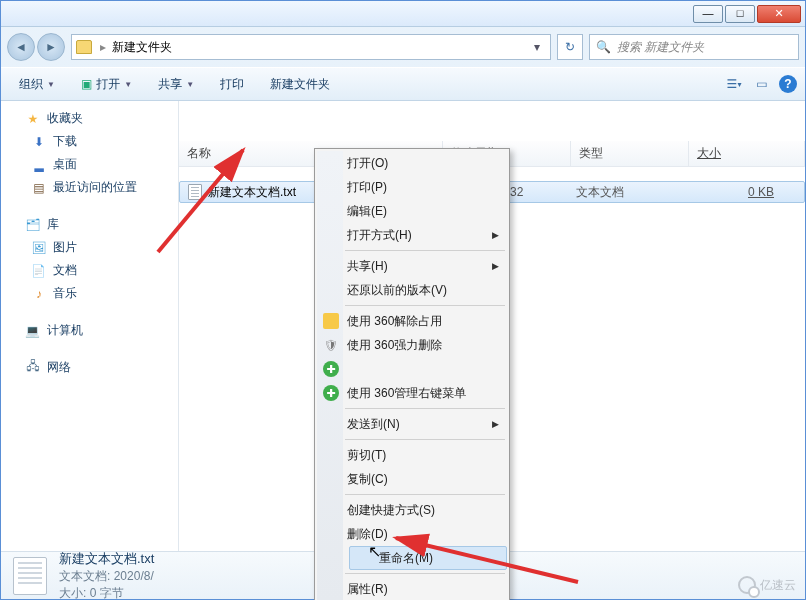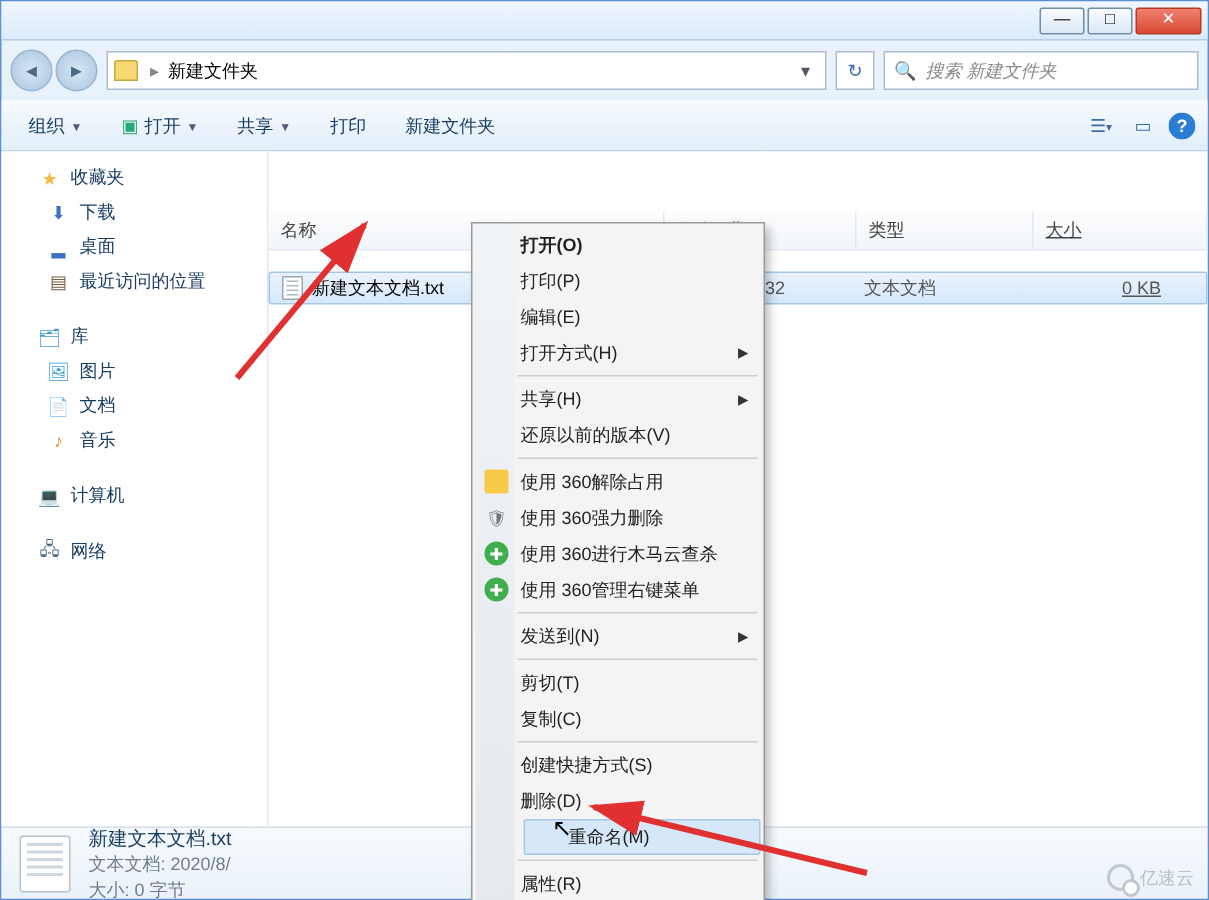--- a/index.html
+++ b/index.html
@@ -71,21 +71,21 @@
 .details { height: 48px; border-top:1px solid #d6e1eb; background:linear-gradient(#f6fafd,#eaf2f9); display:flex; align-items:center; padding: 4px 12px; gap:12px; }
 .details .dicon { width:34px; height:38px; background:#fff; border:1px solid #b7c2cd; border-radius:2px; position:relative; }
 .details .dicon::before { content:""; position:absolute; left:4px; right:4px; top:4px; height:2px; background:#cfd7df; box-shadow:0 5px 0 #cfd7df,0 10px 0 #cfd7df,0 15px 0 #cfd7df,0 20px 0 #cfd7df; }
 .details .dinfo { color:#3a5875; }
 .details .dinfo .fname { font-size:13px; color:#1a3e63; }
 .details .dinfo .meta { color:#6b7e90; }
 
 .ctxmenu { position:absolute; left:314px; top:148px; width:196px; background:#f4f4f4; border:1px solid #9a9a9a; box-shadow: 3px 3px 6px rgba(0,0,0,.25); padding:2px; }
 .ctxmenu .mi { display:flex; align-items:center; height:24px; padding: 0 22px 0 30px; color:#222; cursor:default; position:relative; }
 .ctxmenu .mi.hl { background:#d5e7f8; border:1px solid #a6c8e6; border-radius:2px; padding: 0 21px 0 29px; margin-left: 32px; }
-.ctxmenu .mi.bold { font-weight:bold; }
+.ctxmenu .mi.bold { font-weight:normal; }
 .ctxmenu .mi .arr { position:absolute; right:8px; font-size:9px; color:#333; }
 .ctxmenu .mi .mico { position:absolute; left:6px; width:16px; height:16px; display:flex; align-items:center; justify-content:center; font-size:11px; }
 .ctxmenu .msep { height:1px; background:#d0d0d0; margin:3px 2px 3px 28px; }
 .ctxmenu .iconbar { position:absolute; left:2px; top:2px; bottom:2px; width:26px; background:linear-gradient(#f0f3f7,#e6eaef); }
 
 .arrow-ann { position:absolute; pointer-events:none; }
 .arrow-ann.a1 { left:148px; top:142px; }
 .arrow-ann.a2 { left:388px; top:532px; }
 .cursor-img { position:absolute; left:368px; top:542px; font-size:16px; color:#000; pointer-events:none; }
 
@@ -279,21 +279,20 @@
   <div class="mi">
       <span class="mico" style="background:#f7c948;border-radius:2px;"></span>
       <span>使用 360解除占用</span>
     </div>
   <div class="mi">
       <span class="mico" style="color:#777">🛡</span>
       <span>使用 360强力删除</span>
     </div>
   <div class="mi">
       <span class="mico" style="background:#3fae4c;border-radius:50%;color:#fff;">✚</span>
-      <span>使用 360进行木马云查杀</span>
     </div>
   <div class="mi">
       <span class="mico" style="background:#3fae4c;border-radius:50%;color:#fff;">✚</span>
       <span>使用 360管理右键菜单</span>
     </div>
   <div class="msep"></div>
   <div class="mi">
       <span>发送到(N)</span>
       <span class="arr">▶</span>
     </div>

